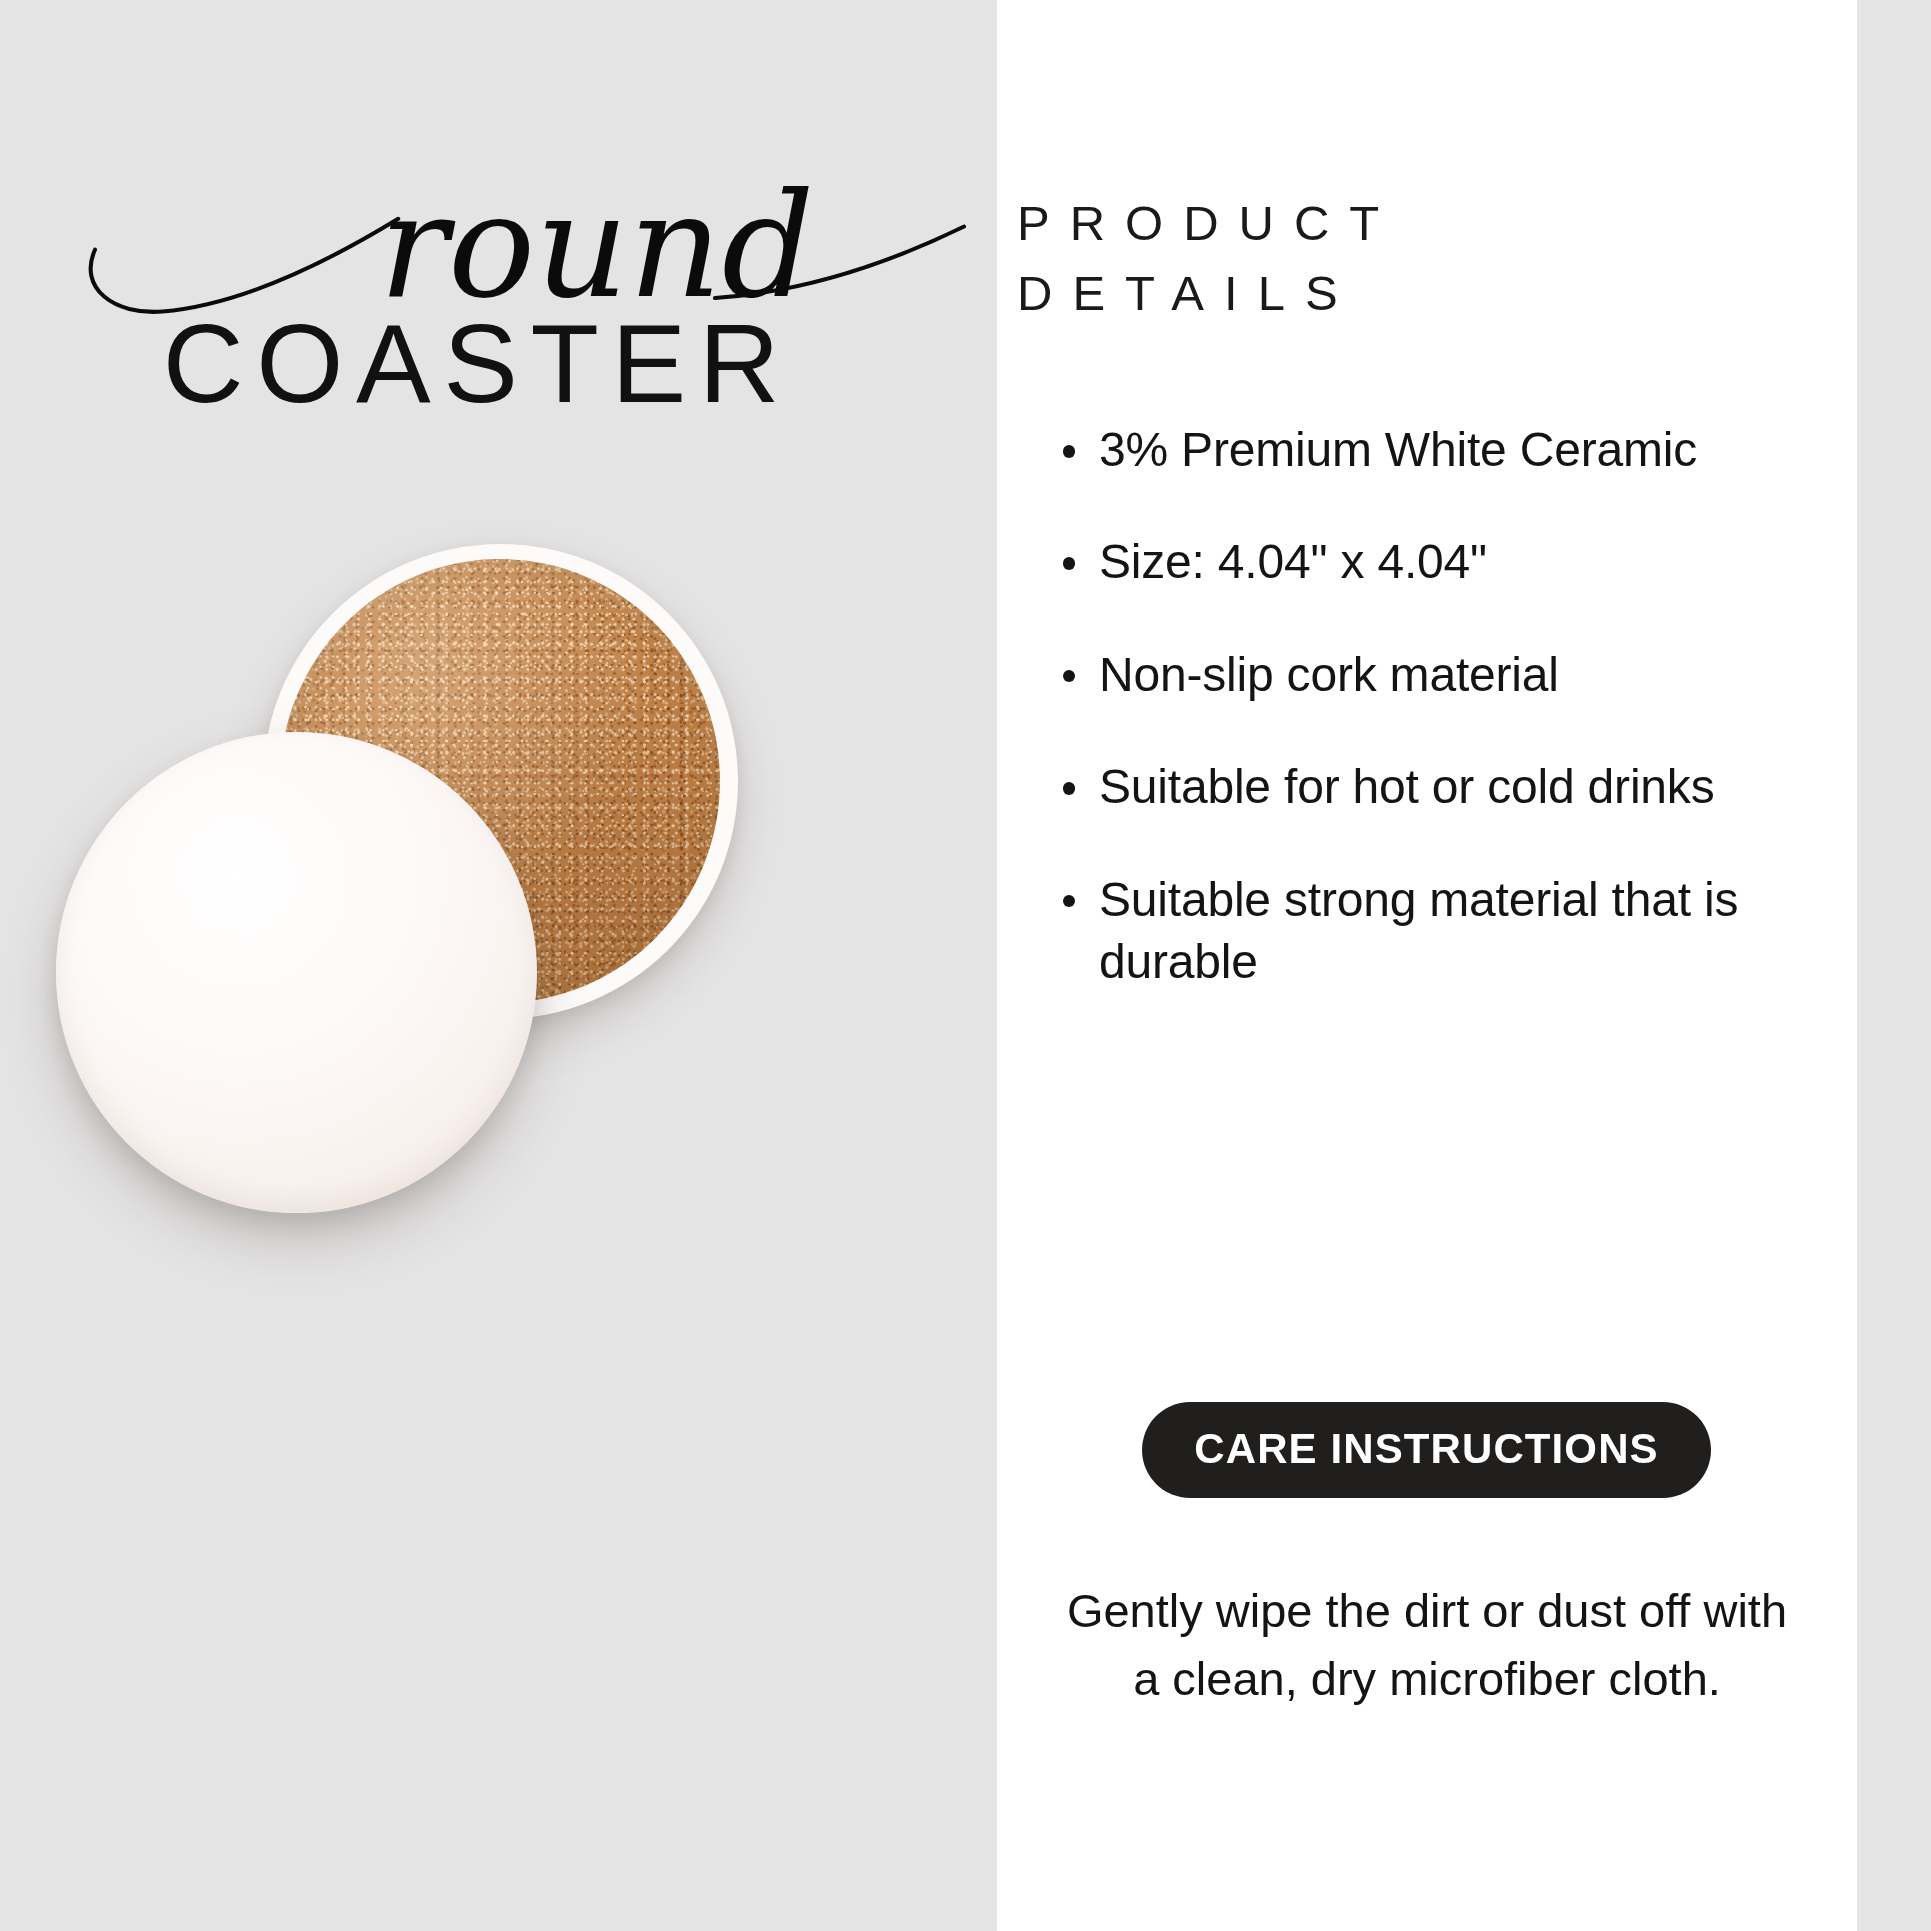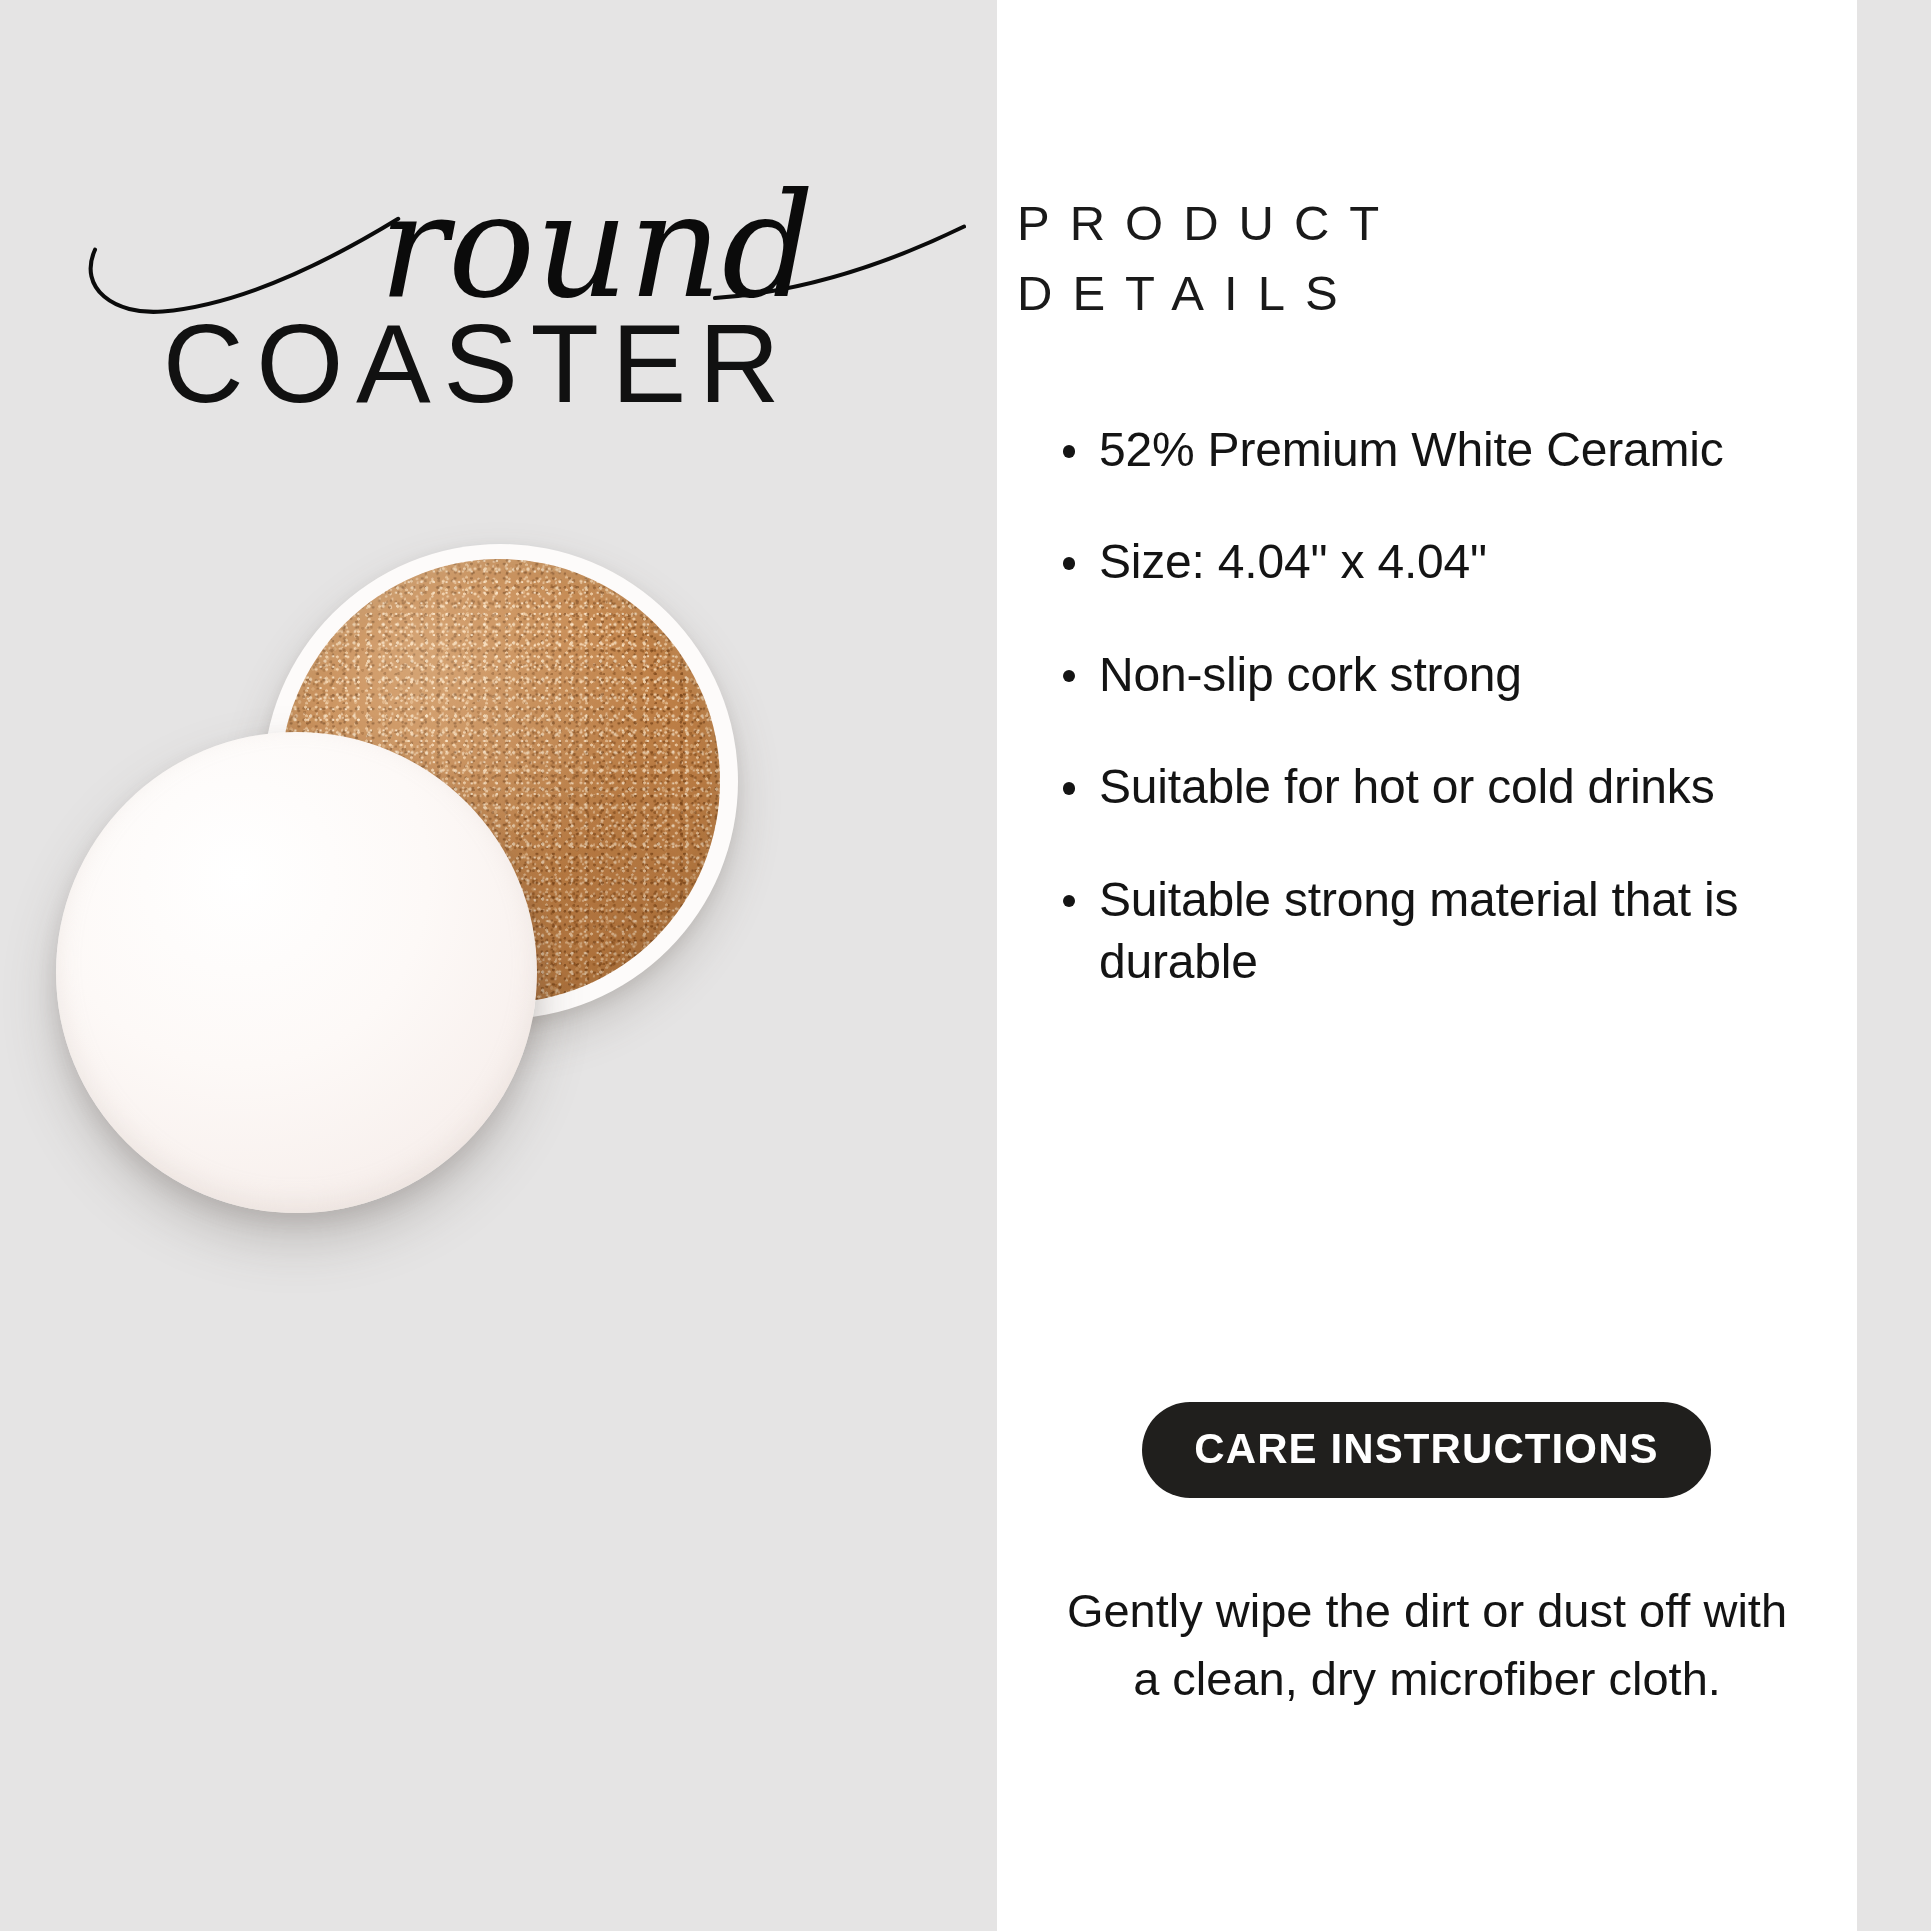--- a/index.html
+++ b/index.html
@@ -294,29 +294,29 @@
   <div class="right-panel">
 
     <div class="details-heading">
       <span class="dh-line">PRODUCT</span>
       <span class="dh-line">DETAILS</span>
     </div>
 
     <ul class="bullets">
       <li class="bullet">
         <span class="dot"></span>
-        <span>52% Premium White Ceramic</span>
+        <span>3% Premium White Ceramic</span>
       </li>
       <li class="bullet">
         <span class="dot"></span>
         <span>Size: 4.04" x 4.04"</span>
       </li>
       <li class="bullet">
         <span class="dot"></span>
-        <span>Non-slip cork strong</span>
+        <span>Non-slip cork material</span>
       </li>
       <li class="bullet">
         <span class="dot"></span>
         <span>Suitable for hot or cold drinks</span>
       </li>
       <li class="bullet">
         <span class="dot"></span>
         <span>Suitable strong material that is durable</span>
       </li>
     </ul>

